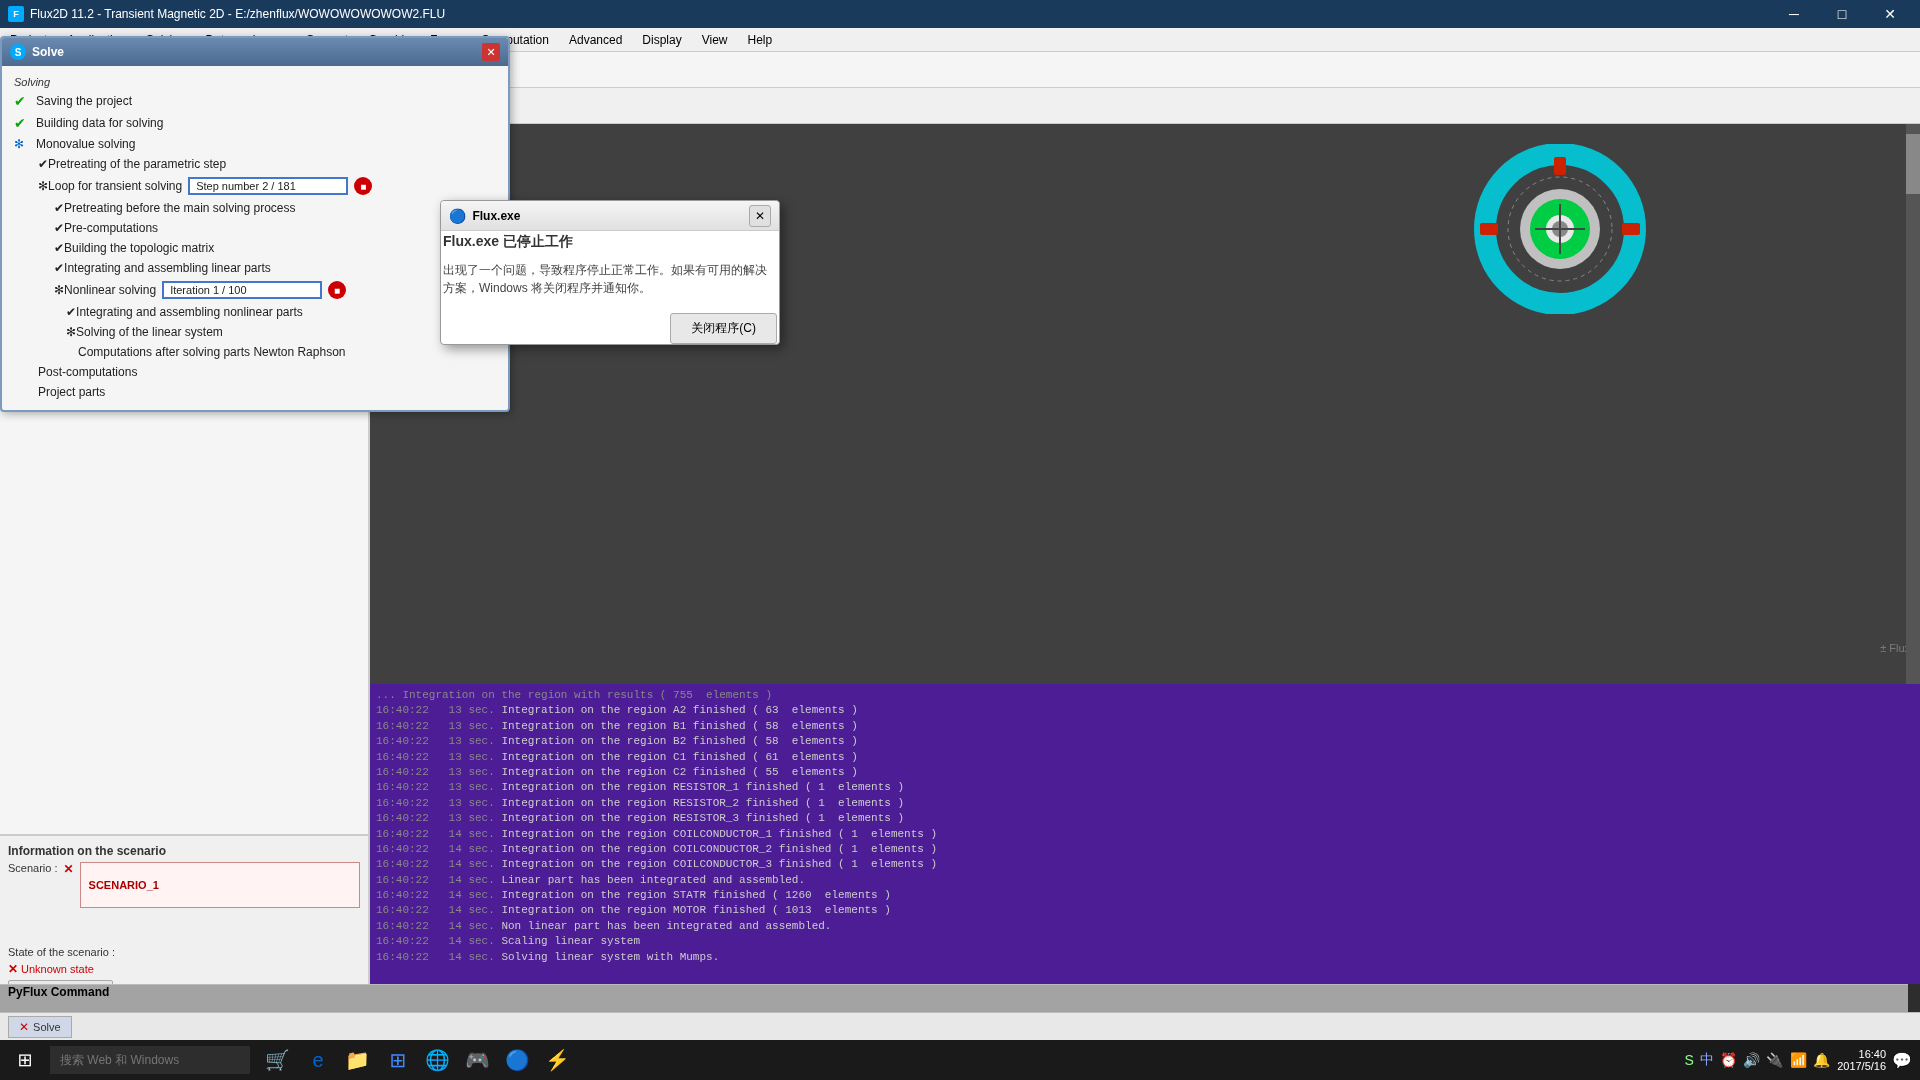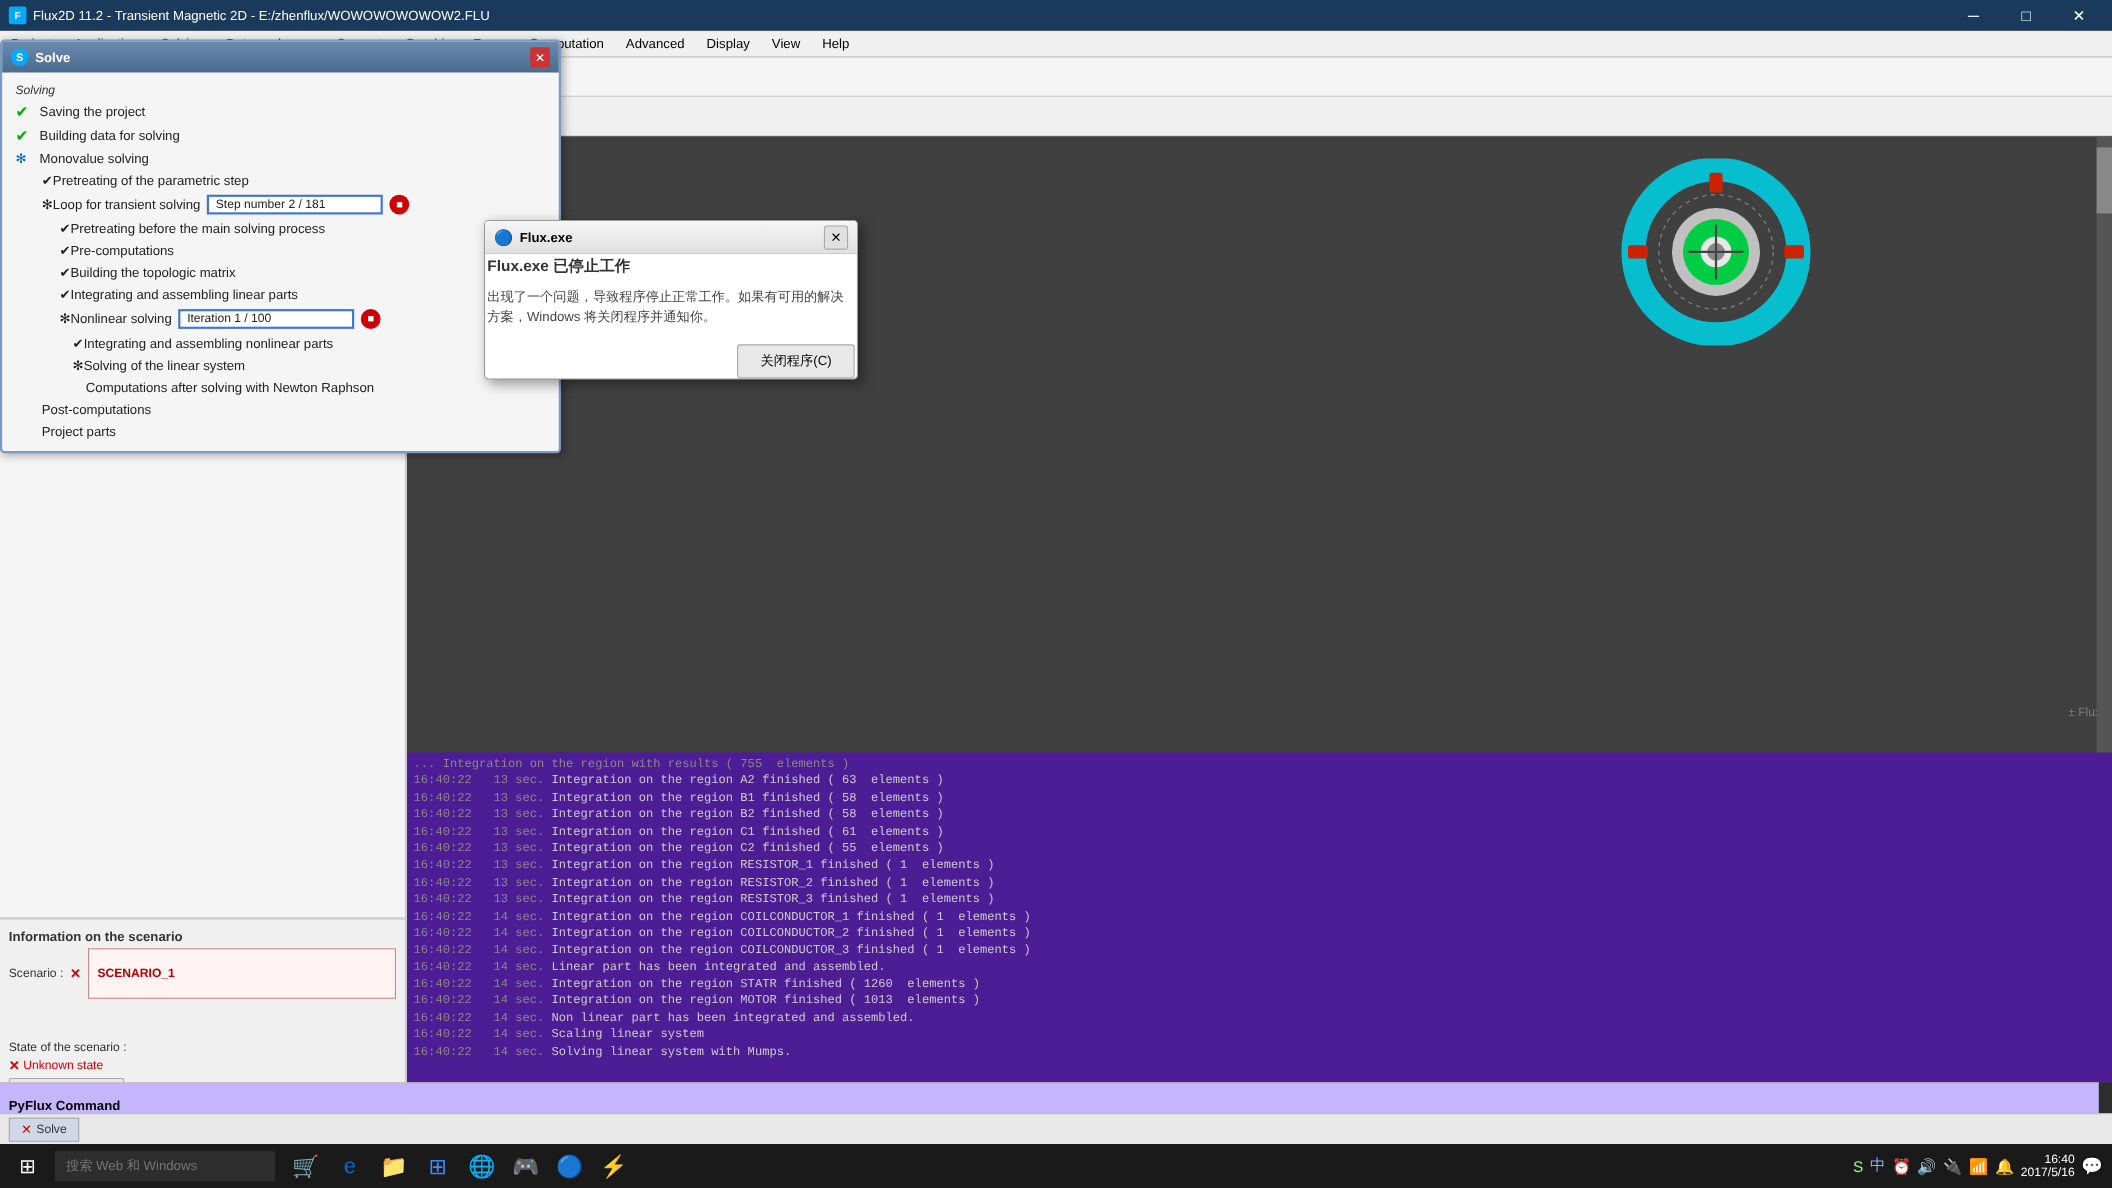--- a/index.html
+++ b/index.html
@@ -239,21 +239,21 @@
       overflow: hidden;
     }
     .log-line { line-height: 1.4; white-space: pre; }
     .scenario-title {
       font-size: 12px;
       color: #333;
       font-weight: bold;
       margin-bottom: 4px;
     }
     .scenario-row {
-      display: flex; align-items: center; gap: 6px;
+      display: flex; align-items: flex-start; gap: 6px;
       margin-bottom: 4px;
     }
     .scenario-label { font-size: 11px; color: #333; }
     .scenario-value-box {
       background: #fff3f3;
       border: 1px solid #cc8888;
       padding: 16px 8px;
       font-size: 11px;
       color: #aa0000;
       flex: 1;
@@ -633,21 +633,21 @@
       <span class="check-icon">✔</span>
       <span>Integrating and assembling nonlinear parts</span>
     </div>
 
     <div class="solve-item-inner3" style="display:flex; align-items:center;">
       <span class="spin-icon">✻</span>
       <span>Solving of the linear system</span>
     </div>
 
     <div style="display:flex; align-items:center; padding: 3px 4px 3px 68px; font-size:12px; color:#222;">
-      <span>Computations after solving with Newton Raphson</span>
+      <span>Computations after solving parts Newton Raphson</span>
     </div>
 
     <div class="solve-item-inner">
       <span>Post-computations</span>
     </div>
 
     <div class="solve-item-inner">
       <span>Project parts</span>
     </div>
   </div>
@@ -678,21 +678,21 @@
   <div class="state-row">
     <span class="state-label">State of the scenario :</span>
   </div>
   <div class="unknown-state">
     <span class="x-icon">✕</span>
     <span>Unknown state</span>
   </div>
   <button class="select-step-btn">Select the step</button>
 </div>
 
-<div style="position: absolute; bottom: 68px; left: 0px; right: 12px; height: 28px; background: #c4b5fd; border-top: 1px solid rgb(187, 187, 187); display: flex; align-items: flex-end; padding: 0px 8px; font-size: 12px;">
+<div style="position: absolute; bottom: 68px; left: 0px; right: 12px; height: 28px; background: #a3a3a3; border-top: 1px solid rgb(187, 187, 187); display: flex; align-items: flex-start; padding: 0px 8px; font-size: 12px;">
   <span class="pyflux-label">PyFlux Command</span>
 </div>
 
 <div class="status-bar" style="position: absolute; bottom: 40px; left: 0px; right: 0px; height: 28px;">
   <div class="solve-tab">
     <span class="solve-tab-icon">✕</span>
     <span>Solve</span>
   </div>
 </div>
 

